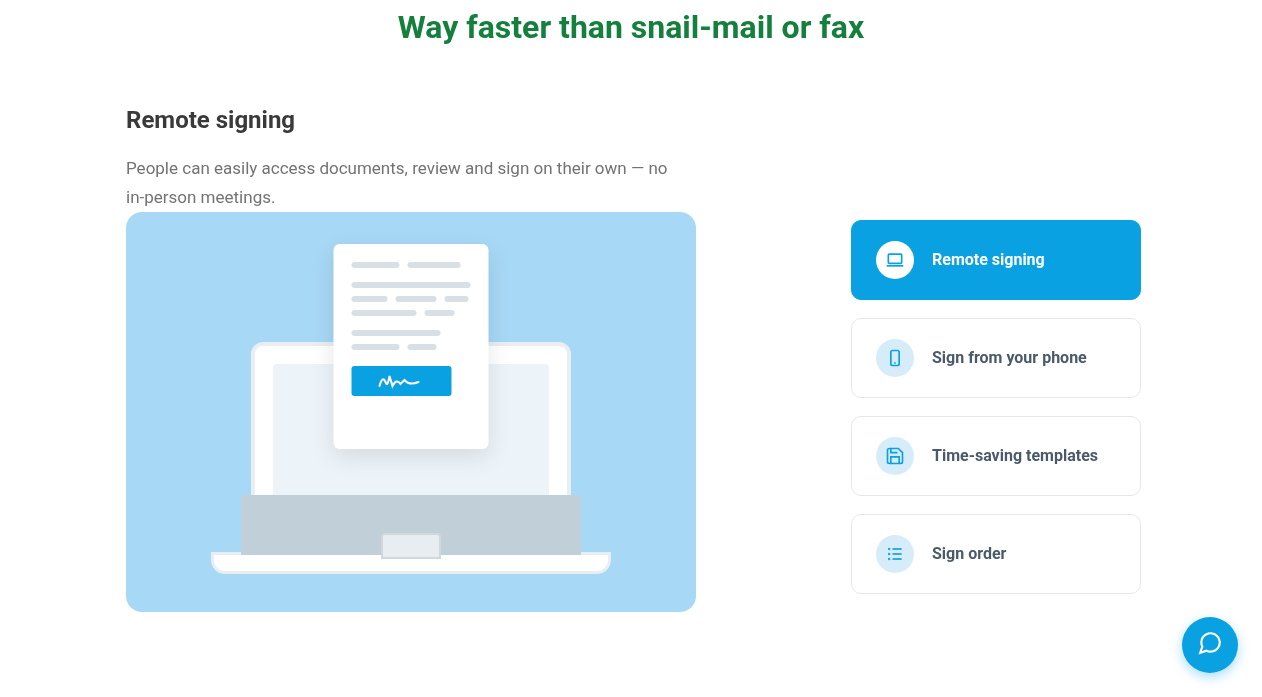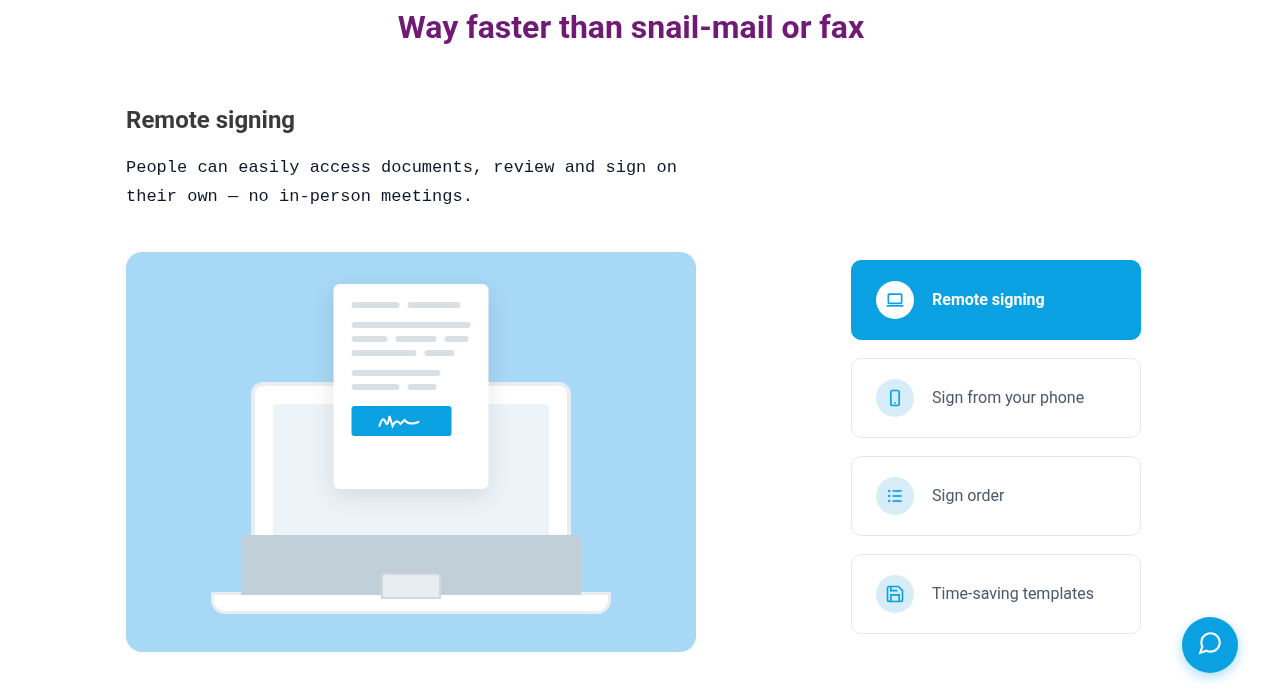--- a/index.html
+++ b/index.html
@@ -13,21 +13,21 @@
       background: #ffffff;
       width: 1262px;
       height: 697px;
       overflow: hidden;
     }
     
     .page-title {
       text-align: center;
       font-size: 32px;
       font-weight: 700;
-      color: #701a75;
+      color: #15803d;
       padding-top: 8px;
       padding-bottom: 20px;
     }
     
     .content-wrapper {
       display: flex;
       max-width: 1050px;
       margin: 40px auto 0;
       padding: 0 20px;
       align-items: flex-end;
@@ -53,24 +53,22 @@
     .section-title {
       font-size: 24px;
       font-weight: 700;
       color: #3a3a3a;
       margin-bottom: 20px;
     }
     
     .section-description {
       font-size: 17px;
       line-height: 1.7;
-      color: #0f172a;
-      margin-bottom: 40px;
+      color: #737373;
       max-width: 560px;
-      font-family: Liberation Mono, monospace;
     }
     
     .illustration {
       width: 570px;
       height: 400px;
       background: #a7d8f5;
       border-radius: 16px;
       position: relative;
       display: flex;
       align-items: flex-end;
@@ -210,21 +208,21 @@
       background: #ffffff;
     }
     
     .option-icon svg {
       width: 20px;
       height: 20px;
     }
     
     .option-label {
       font-size: 16px;
-      font-weight: 400;
+      font-weight: 700;
       color: #4a5a6a;
     }
     
     .option-card.active .option-label {
       color: #ffffff;
       font-weight: 700;
     }
     
     .chat-button {
       position: fixed;
@@ -313,47 +311,47 @@
     </div>
 
     <div class="option-card">
       <div class="option-icon">
         <svg viewBox="0 0 24 24" fill="none" stroke="#0aa1e2" stroke-width="2">
           <rect x="7" y="3" width="10" height="18" rx="2"></rect>
           <line x1="11" y1="18" x2="13" y2="18"></line>
         </svg>
       </div>
       <span class="option-label">Sign from your phone</span>
+    </div>
+
+    <div class="option-card">
+      <div class="option-icon">
+        <svg viewBox="0 0 24 24" fill="none" stroke="#0aa1e2" stroke-width="2">
+          <path d="M19 21H5a2 2 0 0 1-2-2V5a2 2 0 0 1 2-2h11l5 5v11a2 2 0 0 1-2 2z"></path>
+          <polyline points="17 21 17 13 7 13 7 21"></polyline>
+          <polyline points="7 3 7 8 15 8"></polyline>
+        </svg>
+      </div>
+      <span class="option-label">Time-saving templates</span>
     </div>
 
     <div class="option-card">
       <div class="option-icon">
         <svg viewBox="0 0 24 24" fill="none" stroke="#0aa1e2" stroke-width="2">
           <line x1="9" y1="6" x2="20" y2="6"></line>
           <line x1="9" y1="12" x2="20" y2="12"></line>
           <line x1="9" y1="18" x2="20" y2="18"></line>
           <circle cx="5" cy="6" r="0.5" fill="#0aa1e2"></circle>
           <circle cx="5" cy="12" r="0.5" fill="#0aa1e2"></circle>
           <circle cx="5" cy="18" r="0.5" fill="#0aa1e2"></circle>
         </svg>
       </div>
       <span class="option-label">Sign order</span>
     </div>
 
-    <div class="option-card">
-      <div class="option-icon">
-        <svg viewBox="0 0 24 24" fill="none" stroke="#0aa1e2" stroke-width="2">
-          <path d="M19 21H5a2 2 0 0 1-2-2V5a2 2 0 0 1 2-2h11l5 5v11a2 2 0 0 1-2 2z"></path>
-          <polyline points="17 21 17 13 7 13 7 21"></polyline>
-          <polyline points="7 3 7 8 15 8"></polyline>
-        </svg>
-      </div>
-      <span class="option-label">Time-saving templates</span>
-    </div>
-
   </div>
 </div>
 
 <div class="chat-button">
   <span>
     <svg viewBox="0 0 24 24" fill="none" stroke="#ffffff" stroke-width="2">
       <path d="M21 11.5a8.38 8.38 0 0 1-.9 3.8 8.5 8.5 0 0 1-7.6 4.7 8.38 8.38 0 0 1-3.8-.9L3 21l1.9-5.7a8.38 8.38 0 0 1-.9-3.8 8.5 8.5 0 0 1 4.7-7.6 8.38 8.38 0 0 1 3.8-.9h.5a8.48 8.48 0 0 1 8 8v.5z"></path>
     </svg>
   </span>
 </div>

